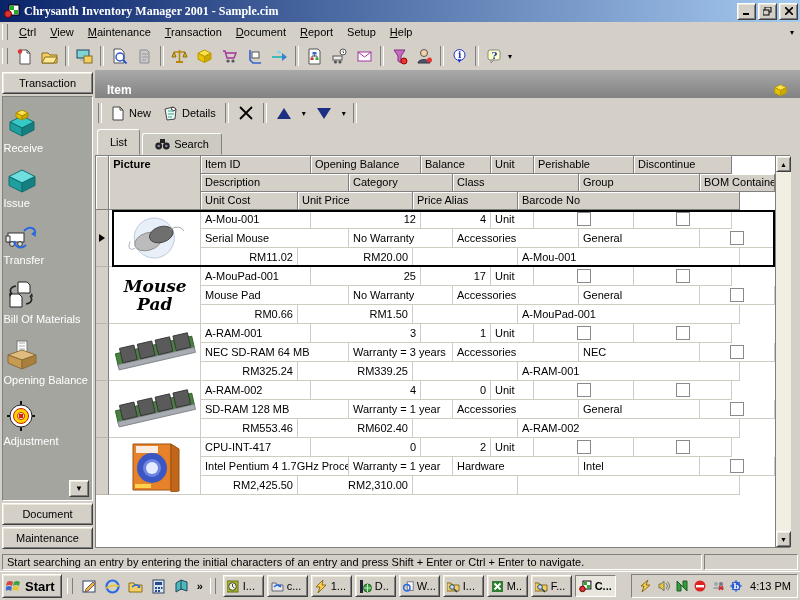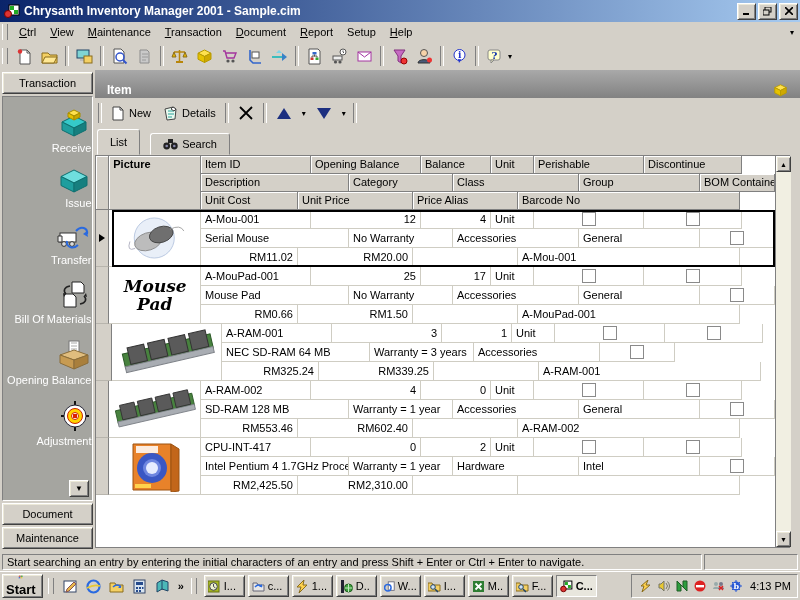--- a/index.html
+++ b/index.html
@@ -3,66 +3,66 @@
 <meta charset="utf-8">
 <style>
   html,body{margin:0;padding:0;}
   body{width:800px;height:600px;overflow:hidden;font-family:"Liberation Sans",sans-serif;font-size:11px;color:#000;background:#d4d0c8;}
   #screen{position:relative;width:800px;height:600px;background:#d4d0c8;}
   .raised2{border:1px solid;border-color:#ffffff #404040 #404040 #ffffff;box-shadow:inset 1px 1px 0 #ece9d8, inset -1px -1px 0 #808080;}
   .sunken{border:1px solid;border-color:#808080 #ffffff #ffffff #808080;}
   
   #titlebar{position:absolute;left:0;top:0;width:800px;height:22px;background:linear-gradient(90deg,#0a246a,#a6caf0);display:flex;align-items:center;padding:0 2px;box-sizing:border-box;}
   #titlebar .ticon{width:16px;height:16px;margin:0 4px 0 2px;}
-  #titlebar .ttext{color:#fff;font-weight:bold;font-size:12px;flex:1;white-space:nowrap;overflow:hidden;}
+  #titlebar .ttext{color:#fff;font-weight:bold;font-size:12px;flex:1;white-space:nowrap;overflow:hidden;font-family:Liberation Serif, serif;}
   .winbtn{width:17px;height:15px;background:#d4d0c8;margin-left:2px;display:flex;align-items:center;justify-content:center;}
   
   #menubar{position:absolute;left:0;top:22px;width:800px;height:20px;background:#d4d0c8;display:flex;align-items:center;border-bottom:1px solid #ffffff;}
   .gripper{width:4px;height:16px;margin:0 4px 0 2px;border-left:1px solid #fff;border-right:1px solid #808080;}
   .menuitem{padding:3px 7px;white-space:nowrap;}
   .menuitem::first-letter{text-decoration:underline;}
   .menu-noaccel::first-letter{text-decoration:none;}
   #menu-overflow{margin-left:auto;margin-right:6px;font-size:8px;}
   
   #maintoolbar{position:absolute;left:0;top:42px;width:800px;height:28px;background:#d4d0c8;display:flex;align-items:center;}
   .tbtn{width:25px;height:25px;display:flex;align-items:center;justify-content:center;}
   .tsep{width:2px;height:20px;border-left:1px solid #808080;border-right:1px solid #fff;margin:0 3px;}
   .ddarrow{font-size:8px;margin-left:1px;}
   
   #sidebar{position:absolute;left:0;top:70px;width:95px;height:483px;background:#d4d0c8;display:flex;flex-direction:column;padding:2px;box-sizing:border-box;}
   .sidebtn{height:20px;background:#d4d0c8;display:flex;align-items:center;justify-content:center;margin-bottom:2px;flex:none;}
   #sidepanel{flex:1;background:#a5a5a0;border:1px solid;border-color:#808080 #ffffff #ffffff #808080;position:relative;display:flex;flex-direction:column;align-items:center;padding-top:12px;gap:14px;overflow:hidden;}
-  .sideitem{display:flex;flex-direction:column;align-items:flex-end;width:88px;}
+  .sideitem{display:flex;flex-direction:column;align-items:flex-start;width:88px;}
   .sideitem .lbl{color:#ffffff;text-align:center;margin-top:3px;line-height:12px;}
   #panel-scroll{position:absolute;right:3px;bottom:3px;width:18px;height:15px;background:#d4d0c8;display:flex;align-items:center;justify-content:center;font-size:8px;}
   
   #itemheader{position:absolute;left:95px;top:70px;width:705px;height:40px;background:linear-gradient(180deg,#a9a9a9,#717171);display:flex;align-items:center;}
   #itemheader .htext{color:#fff;font-weight:bold;font-size:12px;margin-left:12px;flex:1;}
   #itemheader .hcube{margin-right:12px;}
   #itemtoolbar{position:absolute;left:95px;top:98px;width:705px;height:30px;display:flex;align-items:center;background:#d4d0c8;}
   .itbtn{display:flex;align-items:center;gap:4px;padding:3px 6px;}
   .itbtn .t::last-letter{text-decoration:underline;}
   .navbtn{padding:3px 7px;display:flex;align-items:center;}
   .navdd{padding:3px 4px;font-size:8px;}
   #tabbar{position:absolute;left:95px;top:128px;width:705px;height:27px;display:flex;align-items:flex-end;padding-left:2px;box-sizing:border-box;}
   .tab{height:21px;display:flex;align-items:center;gap:4px;padding:0 12px;background:#d4d0c8;border:1px solid;border-color:#ffffff #808080 #d4d0c8 #ffffff;border-radius:3px 3px 0 0;position:relative;}
   .tab.active{height:24px;z-index:2;border-bottom-color:#d4d0c8;}
-  .tab.inactive{height:20px;z-index:1;margin-left:10px;background:#ccc9c1;align-items:center;}
+  .tab.inactive{height:20px;z-index:1;margin-left:2px;background:#ccc9c1;align-items:center;}
   
   #grid{position:absolute;left:95px;top:155px;width:695px;height:393px;background:#fff;border:1px solid #808080;box-sizing:border-box;display:flex;}
   #gridmain{width:679px;display:flex;flex-direction:column;}
   .hrowwrap{display:flex;}
   .hc{box-sizing:border-box;height:18px;line-height:16px;padding:0 4px;background:#d4d0c8;border-right:1px solid #808080;border-bottom:1px solid #808080;box-shadow:inset 1px 1px 0 #fff;white-space:nowrap;overflow:hidden;}
   .hsel{width:16px;height:54px;background:#d4d0c8;border-right:1px solid #808080;border-bottom:1px solid #808080;box-shadow:inset 1px 1px 0 #fff;box-sizing:border-box;}
   .hpic{width:110px;height:54px;line-height:16px;font-weight:bold;}
   .c{box-sizing:border-box;height:19px;line-height:18px;padding:0 4px;border-right:1px solid #cfcdc3;border-bottom:1px solid #cfcdc3;white-space:nowrap;overflow:hidden;background:#fff;}
   .num{text-align:right;}
   .chkc{display:flex;align-items:center;justify-content:center;padding:0;}
   .checkbox{width:12px;height:12px;background:#fff;border:1px solid #8a8a8a;display:inline-block;}
-  .w-itemid{width:110px}.w-ob{width:110px}.w-bal{width:70px}.w-unit{width:43px}.w-per{width:110px}.w-dis{width:98px}
+  .w-itemid{width:110px}.w-ob{width:110px}.w-bal{width:70px}.w-unit{width:43px}.w-per{width:100px}.w-dis{width:98px}
   .w-desc{width:148px}.w-cat{width:104px}.w-class{width:126px}.w-group{width:121px}.w-bom{width:75px}
   .w-ucost{width:97px}.w-uprice{width:115px}.w-palias{width:105px}.w-bc{width:222px}
   .record{display:flex;position:relative;height:57px;}
   .rsel{width:16px;background:#d4d0c8;border-right:1px solid #808080;border-bottom:1px solid #b8b5ad;box-sizing:border-box;display:flex;align-items:center;justify-content:center;}
   .cur-arrow{width:0;height:0;border-left:6px solid #000;border-top:4px solid transparent;border-bottom:4px solid transparent;}
   .piccell{width:110px;box-sizing:border-box;border-right:1px solid #cfcdc3;border-bottom:1px solid #cfcdc3;background:#fff;display:flex;align-items:center;justify-content:center;overflow:hidden;}
   .recrows{display:flex;flex-direction:column;justify-content:center;}
   .rrow{display:flex;}
   .record .overlay{position:absolute;left:16px;top:0;right:0;bottom:0;border:2px solid #000;pointer-events:none;}
   .mousepad-text{font-family:"DejaVu Serif",serif;font-style:italic;font-weight:bold;font-size:17px;text-align:center;line-height:18px;width:62px;}
@@ -71,21 +71,21 @@
   #vsb{width:16px;display:flex;flex-direction:column;background:#f1efe2;border-left:1px solid #808080;box-sizing:border-box;}
   .sbtn{width:15px;height:16px;background:#d4d0c8;display:flex;align-items:center;justify-content:center;font-size:7px;box-sizing:border-box;}
   #vsb .track{flex:1;}
   
   #statusbar{position:absolute;left:0;top:553px;width:800px;height:18px;background:#d4d0c8;display:flex;align-items:stretch;padding:1px 2px;box-sizing:border-box;gap:2px;}
   #statusbar .pane{display:flex;align-items:center;padding:0 4px;white-space:nowrap;overflow:hidden;}
   #statusbar .main{flex:1;}
   #statusbar .right{width:84px;}
   
   #taskbar{position:absolute;left:0;top:571px;width:800px;height:29px;background:#d4d0c8;border-top:1px solid #fff;display:flex;align-items:center;padding:0 2px;box-sizing:border-box;gap:3px;}
-  #startbtn{height:22px;display:flex;align-items:center;gap:3px;padding:0 6px 0 3px;font-weight:bold;font-size:13px;flex-direction:column;}
+  #startbtn{height:22px;display:flex;align-items:center;gap:3px;padding:0 6px 0 3px;font-weight:bold;font-size:13px;}
   .qlicon{width:20px;height:20px;display:flex;align-items:center;justify-content:center;}
   .taskbtn{height:22px;width:41px;display:flex;align-items:center;gap:3px;padding:0 3px;box-sizing:border-box;background:#d4d0c8;overflow:hidden;white-space:nowrap;}
   .taskbtn.active{background:#e8e6dd;border-color:#808080 #ffffff #ffffff #808080;font-weight:bold;}
   #tray{height:22px;margin-left:auto;display:flex;align-items:center;gap:3px;padding:0 6px;}
   #tray .clock{margin-left:4px;}
   .trayicon{width:15px;height:15px;display:flex;align-items:center;justify-content:center;}
   svg{display:block;}
 </style>
 </head>
 <body>
@@ -539,20 +539,21 @@
                 <span class="checkbox"></span>
               </div>
             <div class="c w-dis chkc">
                 <span class="checkbox"></span>
               </div>
           </div>
           <div class="rrow">
             <div class="c w-desc">NEC SD-RAM 64 MB</div>
             <div class="c w-cat">Warranty = 3 years</div>
             <div class="c w-class">Accessories</div>
+            <div class="c w-group">NEC</div>
             <div class="c w-bom chkc">
                 <span class="checkbox"></span>
               </div>
           </div>
           <div class="rrow">
             <div class="c w-ucost num">RM325.24</div>
             <div class="c w-uprice num">RM339.25</div>
             <div class="c w-palias"></div>
             <div class="c w-bc">A-RAM-001</div>
           </div>

